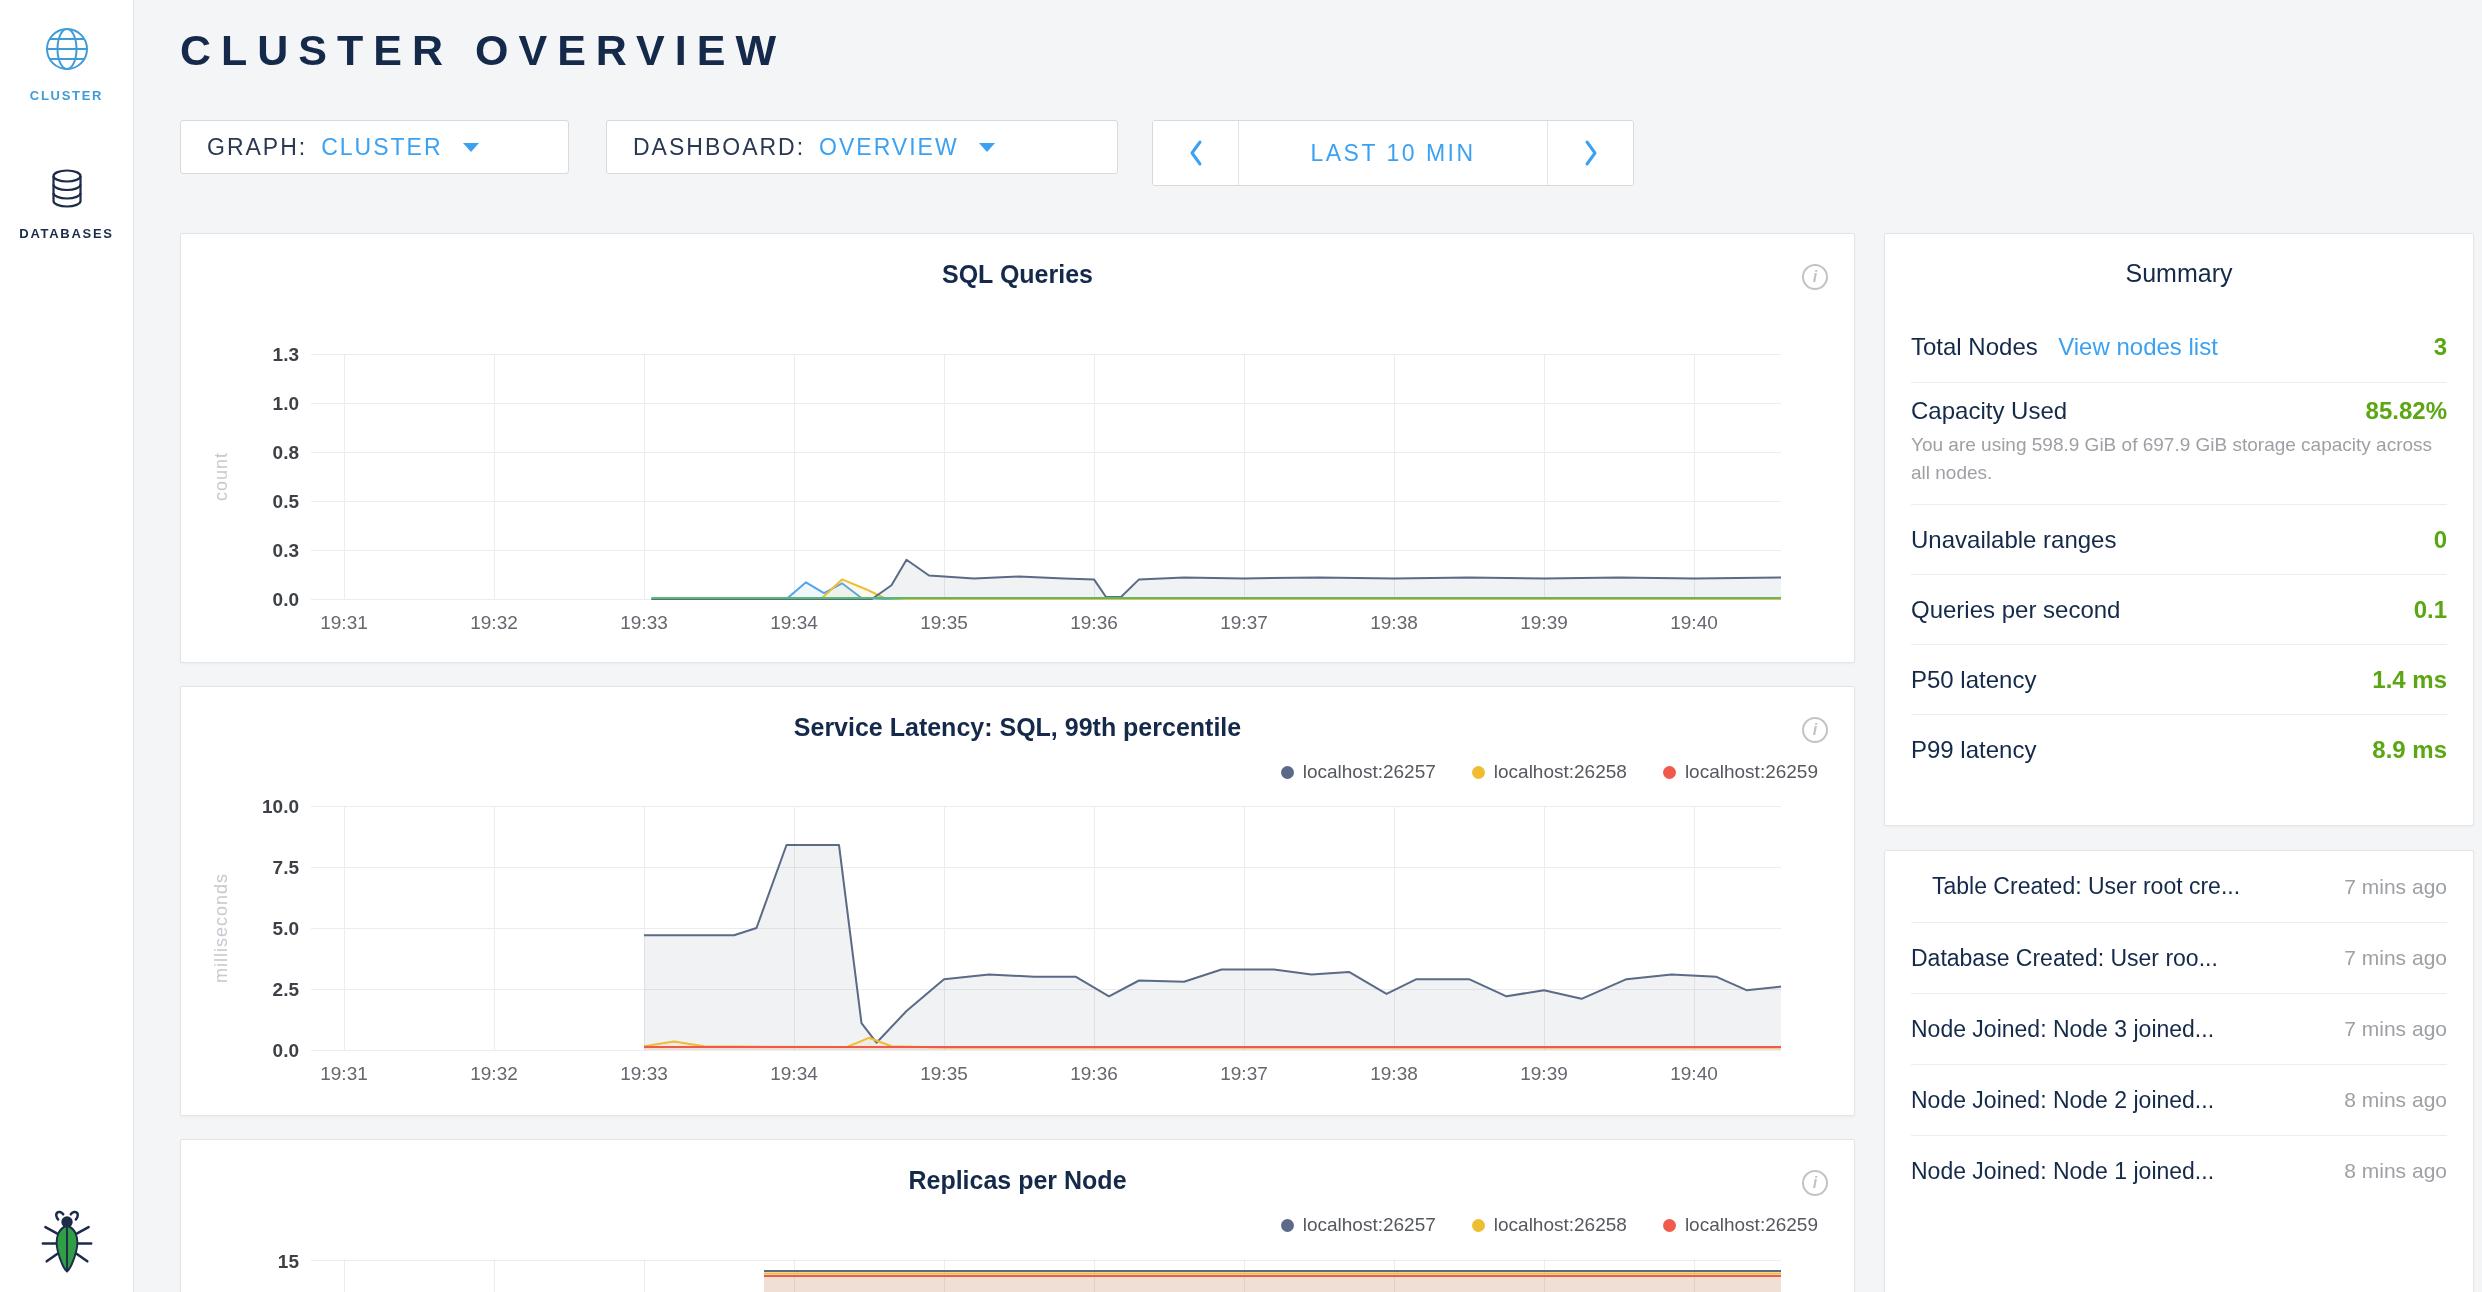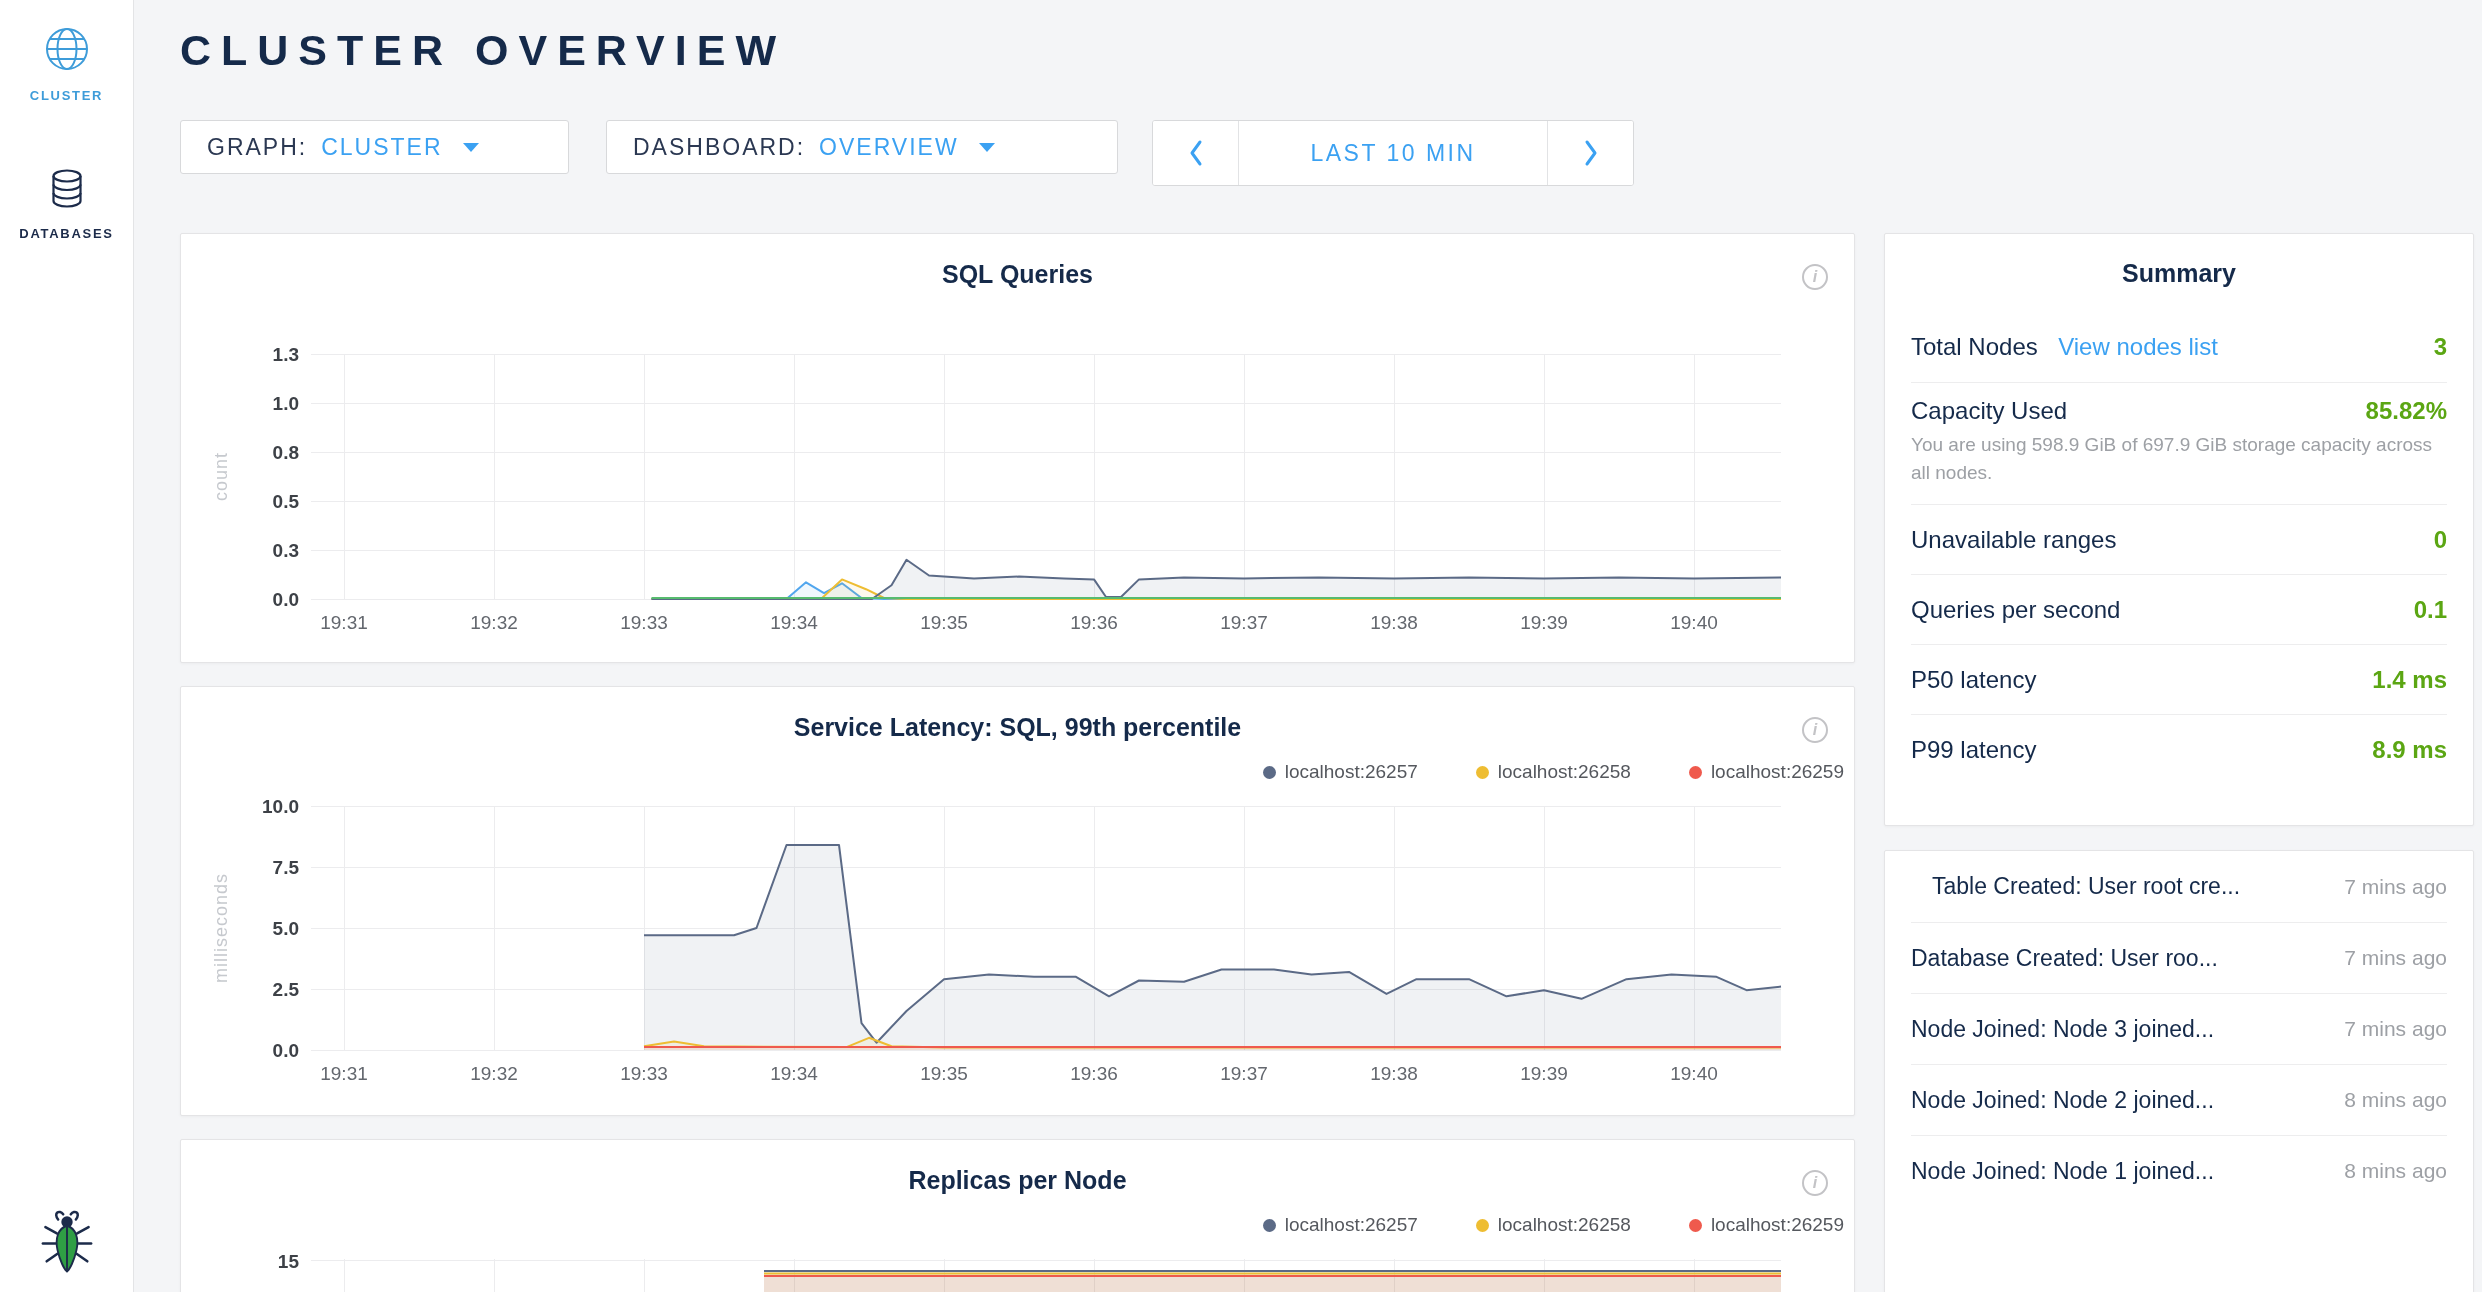--- a/index.html
+++ b/index.html
@@ -68,35 +68,35 @@
   .chart-title {
     position:absolute; top:26px; left:0; width:100%; text-align:center;
     font-size:25px; font-weight:700; color:#152a4a;
   }
   .info-icon {
     position:absolute; top:30px; right:26px; width:26px; height:26px;
     border:2px solid #c3c3c6; border-radius:50%; color:#c3c3c6;
     font-size:16px; font-weight:700; font-style:italic;
     display:flex; align-items:center; justify-content:center; cursor:pointer;
   }
-  .legend { position:absolute; top:74px; right:10px; display:flex; gap:58px;justify-content:space-between; }
+  .legend { position:absolute; top:74px; right:36px; display:flex; gap:36px;justify-content:space-between; }
   .legend-item { display:flex; align-items:center; gap:9px; cursor:pointer; }
   .legend-item .dot { width:13px; height:13px; border-radius:50%; }
   .legend-item .ltext { font-size:19px; color:#55585e; }
   .chart-svg { position:absolute; left:0; top:0; }
   .xtick { font-size:19px; fill:#63676e; }
   .ytick { font-size:19px; fill:#3d4147; font-weight:700; }
   .ylab  { font-size:18px; fill:#c6c9ce; letter-spacing:1px; }
 
   
   .summary-panel { left:1884px; top:233px; width:590px; height:593px; }
   .events-panel  { left:1884px; top:850px; width:590px; height:470px; }
   .rp-title {
     height:78px; display:flex; align-items:center; justify-content:center;
-    font-size:25px; font-weight:700; color:#152a4a;
+    font-size:25px; font-weight:400; color:#152a4a;
   }
   .srow {
     display:flex; align-items:center; justify-content:space-between; flex-wrap:wrap;
     min-height:70px; margin:0 26px; border-top:1px solid #ededee; padding:0;
   }
   .srow .slabel { font-size:24px; color:#152a4a; }
   .srow .svalue { font-size:24px; font-weight:700; color:#5ba613; }
   .srow .slink  { font-size:24px; color:#3ba1f2; margin-left:16px; cursor:pointer; }
   .srow.capacity { padding:14px 0 18px; }
   .srow .subtitle {

